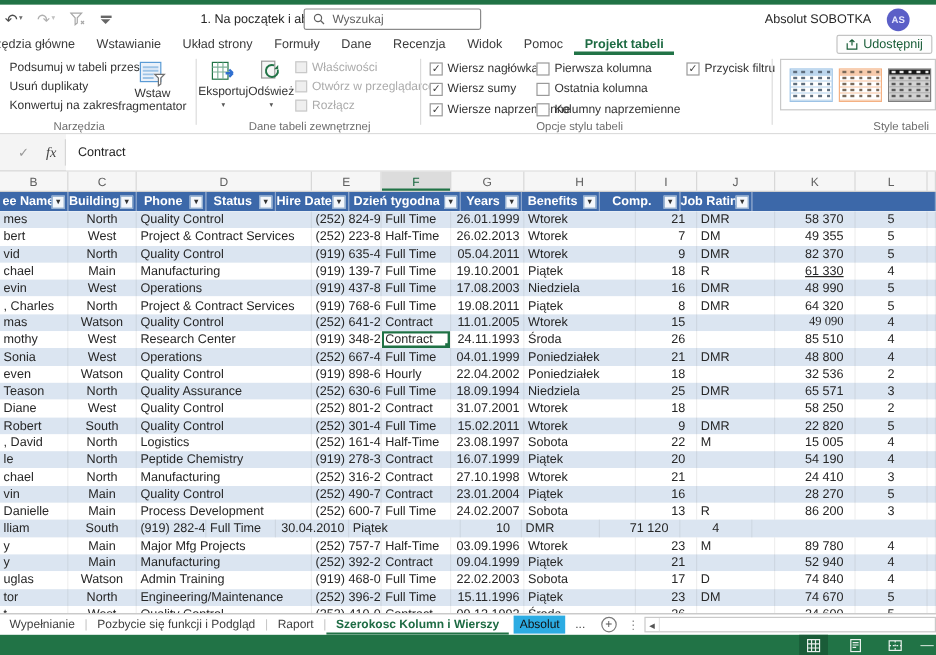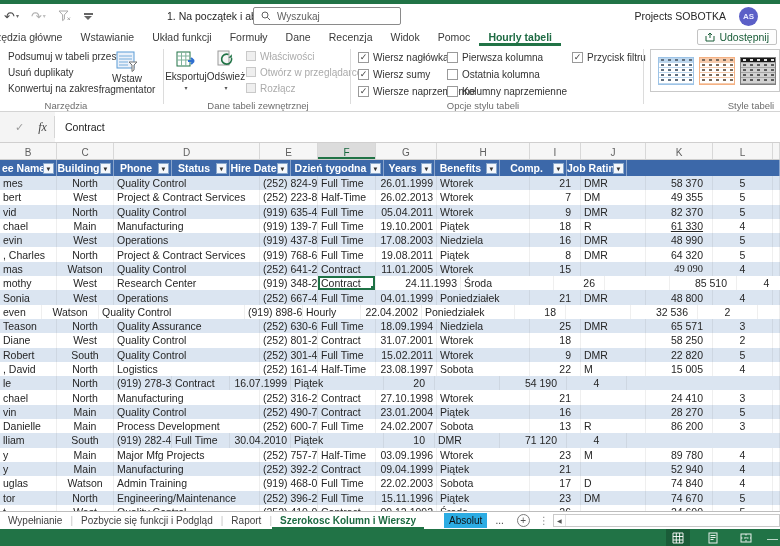--- a/index.html
+++ b/index.html
@@ -80,21 +80,21 @@
   .a-l{justify-content:flex-start;padding-left:3px}
   .a-c{justify-content:center}
   .a-r{justify-content:flex-end;padding-right:9px}
   .dcell.c5r{padding-right:3px}
   .selcell{box-shadow:inset 0 0 0 2px #1e7145;position:relative;background:#fff}
   .selcell::after{content:"";position:absolute;right:0;bottom:0;width:4px;height:4px;background:#1e7145}
   
   .stabs{left:0;top:511px;width:780px;height:18px;background:#fff;border-top:1px solid #bdbdbd;display:flex;align-items:center;font-size:10px;color:#404040;overflow:hidden}
   .stab{padding:0 8px;height:100%;display:flex;align-items:center;white-space:nowrap}
   .stab.active{color:#1e6b43;font-weight:bold;box-shadow:inset 0 -2px 0 #217346}
-  .stab.hl{background:#2cace3;color:#101010;height:15px;padding:0 5px;margin-left:20px}
+  .stab.hl{background:#2cace3;color:#101010;height:15px;padding:0 5px;margin-left:4px}
   .stsep{color:#c4c4c4}
   .addbtn{width:13px;height:13px;border:1px solid #7b7b7b;border-radius:50%;font-size:10px;line-height:11px;text-align:center;color:#555;margin:0 5px;flex:none}
   .vdots{color:#8a8a8a;margin:0 4px;font-size:10px}
   .hscroll{flex:1;height:13px;border:1px solid #c9c9c9;background:#fff;display:flex;align-items:center;margin-right:0}
   .hsarrow{width:12px;height:100%;border-right:1px solid #e4e4e4;display:flex;align-items:center;justify-content:center;font-size:6px;color:#555}
   
   .sbar{left:0;top:529px;width:780px;height:17px;background:#217346;display:flex;align-items:center;justify-content:flex-end}
   .vwicon{width:24px;height:17px;display:flex;align-items:center;justify-content:center;margin-right:9px}
   .vwicon.active{background:#1a5c38;margin-right:11px}
   .zoomminus{color:#eaf3ec;font-size:11px;margin-right:3px;width:10px;text-align:center}
@@ -129,34 +129,34 @@
     <span>1. Na początek i absolut</span>
     <span class="car">▼</span>
   </div>
   <div class="searchbox">
     <svg width="10" height="10" viewBox="0 0 10 10">
         <circle cx="4" cy="4" r="3" fill="none" stroke="#616161"></circle>
         <path d="M6.3 6.3L9 9" stroke="#616161"></path>
       </svg>
     <span>Wyszukaj</span>
   </div>
-  <div class="username">Projects SOBOTKA</div>
+  <div class="username">Absolut SOBOTKA</div>
   <div class="avatar">AS</div>
 </div>
 
 <div class="abs tabrow" id="ribbon-tabs">
     <div class="rtab first">Narzędzia główne</div>
     <div class="rtab">Wstawianie</div>
-    <div class="rtab">Układ funkcji</div>
+    <div class="rtab">Układ strony</div>
     <div class="rtab">Formuły</div>
     <div class="rtab">Dane</div>
     <div class="rtab">Recenzja</div>
     <div class="rtab">Widok</div>
     <div class="rtab">Pomoc</div>
-    <div class="rtab active">Hourly tabeli</div>
+    <div class="rtab active">Projekt tabeli</div>
   </div>
 <div class="sharebtn">
   <svg width="10" height="10" viewBox="0 0 10 10">
       <path d="M1 4v5h8V4" fill="none" stroke="#185c37"></path>
       <path d="M5 6V1M5 1L3 3M5 1l2 2" fill="none" stroke="#185c37"></path>
     </svg>
   <span>Udostępnij</span>
 </div>
 
 <div class="abs ribbon">
@@ -437,21 +437,21 @@
       <div class="dcell a-r" style="width: 67px; font-family: Liberation Serif, serif;">49 090</div>
       <div class="dcell a-c" style="width: 60px;">4</div>
       <div class="dcell" style="flex: 1 1 0%;"></div>
     </div>
     <div class="drow">
       <div class="dcell a-l" style="width: 57px;">mothy</div>
       <div class="dcell a-c" style="width: 57px;">West</div>
       <div class="dcell a-l" style="width: 146px;">Research Center</div>
       <div class="dcell a-l" style="width: 58px;">(919) 348-2736</div>
       <div class="dcell a-l selcell" style="width: 58px;">Contract</div>
-      <div class="dcell a-r c5r" style="width: 61px; margin-left: 24px;">24.11.1993</div>
+      <div class="dcell a-r c5r" style="width: 61px;">24.11.1993</div>
       <div class="dcell a-l" style="width: 93px;">Środa</div>
       <div class="dcell a-r" style="width: 51px;">26</div>
       <div class="dcell a-l" style="width: 65px;"></div>
       <div class="dcell a-r" style="width: 67px;">85 510</div>
       <div class="dcell a-c" style="width: 60px;">4</div>
       <div class="dcell" style="flex: 1 1 0%;"></div>
     </div>
     <div class="drow band">
       <div class="dcell a-l" style="width: 57px;">Sonia</div>
       <div class="dcell a-c" style="width: 57px;">West</div>
@@ -460,21 +460,21 @@
       <div class="dcell a-l" style="width: 58px;">Full Time</div>
       <div class="dcell a-r c5r" style="width: 61px;">04.01.1999</div>
       <div class="dcell a-l" style="width: 93px;">Poniedziałek</div>
       <div class="dcell a-r" style="width: 51px;">21</div>
       <div class="dcell a-l" style="width: 65px;">DMR</div>
       <div class="dcell a-r" style="width: 67px;">48 800</div>
       <div class="dcell a-c" style="width: 60px;">4</div>
       <div class="dcell" style="flex: 1 1 0%;"></div>
     </div>
     <div class="drow">
-      <div class="dcell a-l" style="width: 42px;">even</div>
+      <div class="dcell a-l" style="width: 57px;">even</div>
       <div class="dcell a-c" style="width: 57px;">Watson</div>
       <div class="dcell a-l" style="width: 146px;">Quality Control</div>
       <div class="dcell a-l" style="width: 58px;">(919) 898-6390</div>
       <div class="dcell a-l" style="width: 58px;">Hourly</div>
       <div class="dcell a-r c5r" style="width: 61px;">22.04.2002</div>
       <div class="dcell a-l" style="width: 93px;">Poniedziałek</div>
       <div class="dcell a-r" style="width: 51px;">18</div>
       <div class="dcell a-l" style="width: 65px;"></div>
       <div class="dcell a-r" style="width: 67px;">32 536</div>
       <div class="dcell a-c" style="width: 60px;">2</div>
@@ -532,20 +532,21 @@
       <div class="dcell a-l" style="width: 93px;">Sobota</div>
       <div class="dcell a-r" style="width: 51px;">22</div>
       <div class="dcell a-l" style="width: 65px;">M</div>
       <div class="dcell a-r" style="width: 67px;">15 005</div>
       <div class="dcell a-c" style="width: 60px;">4</div>
       <div class="dcell" style="flex: 1 1 0%;"></div>
     </div>
     <div class="drow band">
       <div class="dcell a-l" style="width: 57px;">le</div>
       <div class="dcell a-c" style="width: 57px;">North</div>
+      <div class="dcell a-l" style="width: 146px;">Peptide Chemistry</div>
       <div class="dcell a-l" style="width: 58px;">(919) 278-3818</div>
       <div class="dcell a-l" style="width: 58px;">Contract</div>
       <div class="dcell a-r c5r" style="width: 61px;">16.07.1999</div>
       <div class="dcell a-l" style="width: 93px;">Piątek</div>
       <div class="dcell a-r" style="width: 51px;">20</div>
       <div class="dcell a-l" style="width: 65px;"></div>
       <div class="dcell a-r" style="width: 67px;">54 190</div>
       <div class="dcell a-c" style="width: 60px;">4</div>
       <div class="dcell" style="flex: 1 1 0%;"></div>
     </div>

